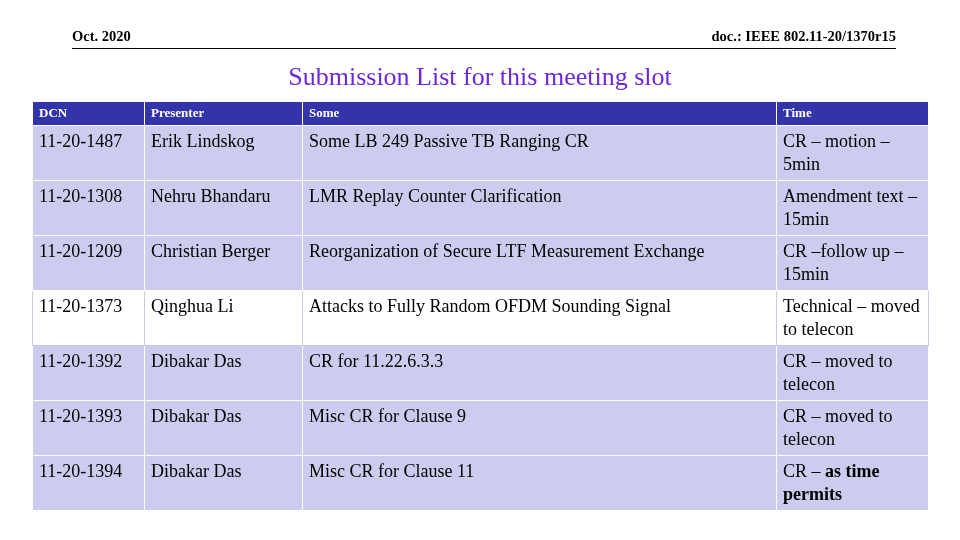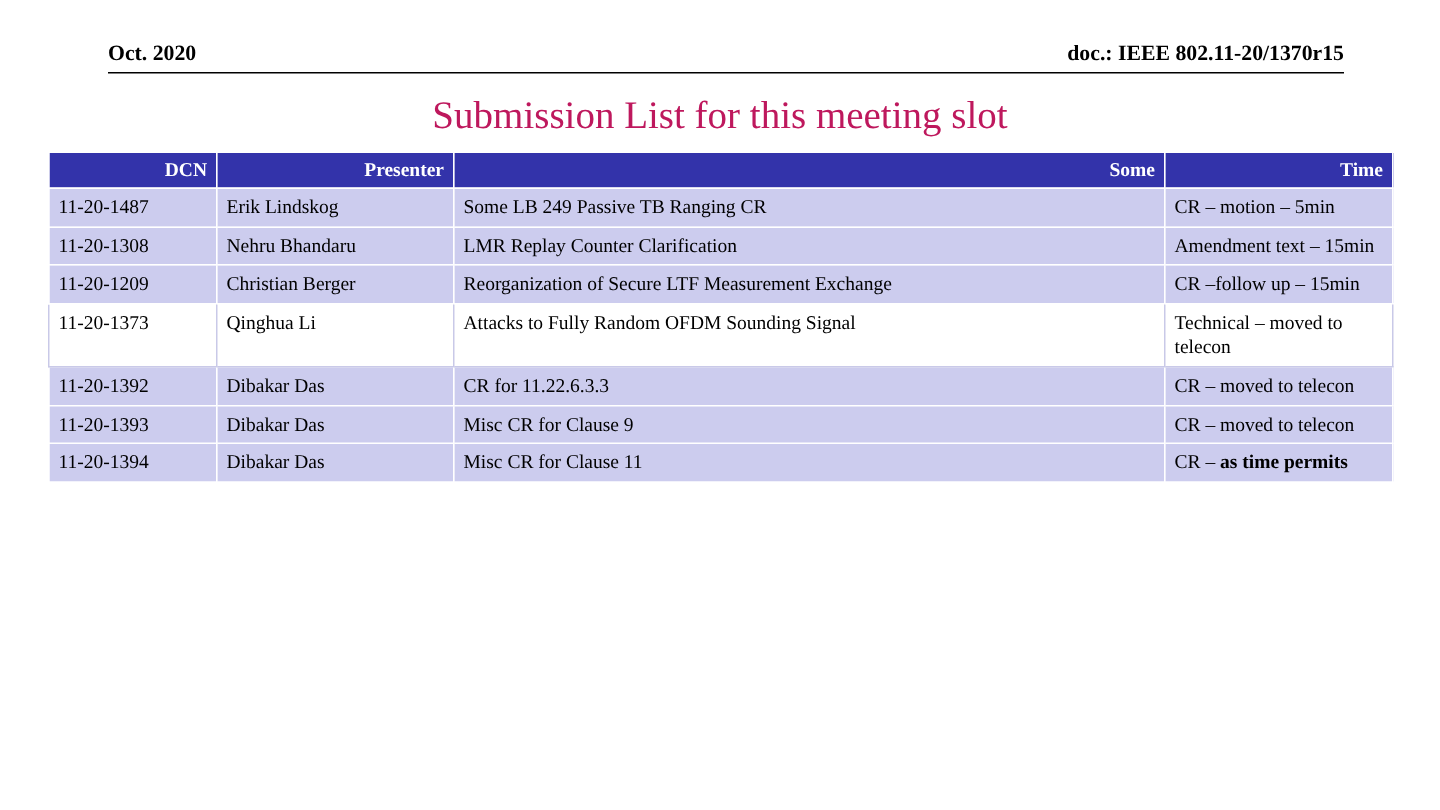--- a/index.html
+++ b/index.html
@@ -57,48 +57,48 @@
 
   
   .slide-title {
     position: absolute;
     top: 62px;
     left: 0;
     width: 960px;
     text-align: center;
     font-size: 26px;
     font-family: "Liberation Serif", serif;
-    color: #be185d;
+    color: #6d28d9;
   }
 
   
   .table-wrap {
     position: absolute;
     top: 101px;
     left: 32px;
     width: 896px;
   }
   table.submission-table {
     border-collapse: collapse;
     width: 896px;
     table-layout: fixed;
   }
   table.submission-table th {
     background: #3333aa;
     color: #ffffff;
     font-weight: bold;
     font-size: 13px;
-    text-align: right;
+    text-align: left;
     padding: 4px 6px;
     border: 1px solid #ffffff;
     font-family: "Liberation Serif", serif;
     line-height: 1.15;
   }
   table.submission-table td {
-    font-size: 13px;
+    font-size: 18px;
     padding: 4px 6px;
     border: 1px solid #ffffff;
     vertical-align: top;
     font-family: "Liberation Serif", serif;
     line-height: 1.28;
   }
   tr.row-shaded td {
     background: #ccccee;
   }
   tr.row-plain td {

